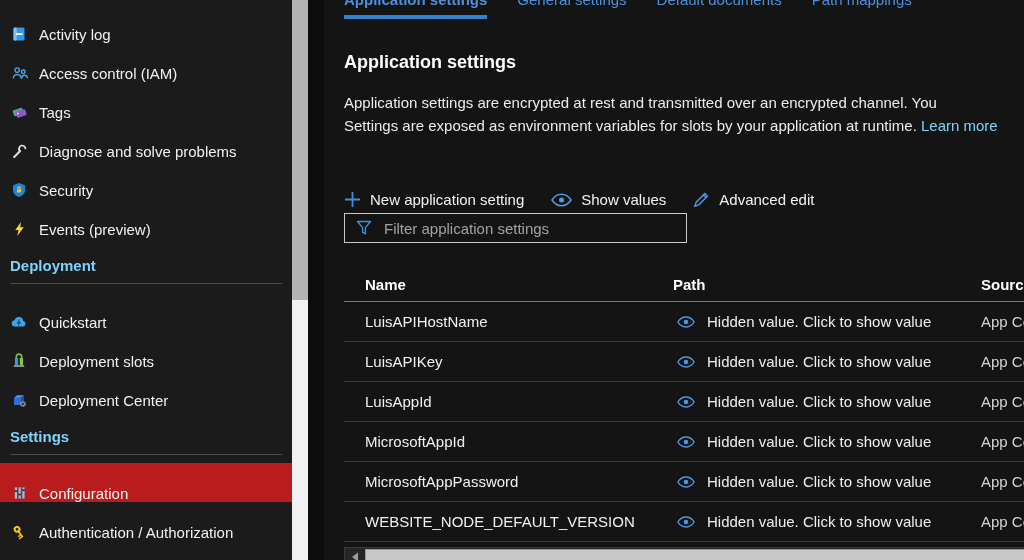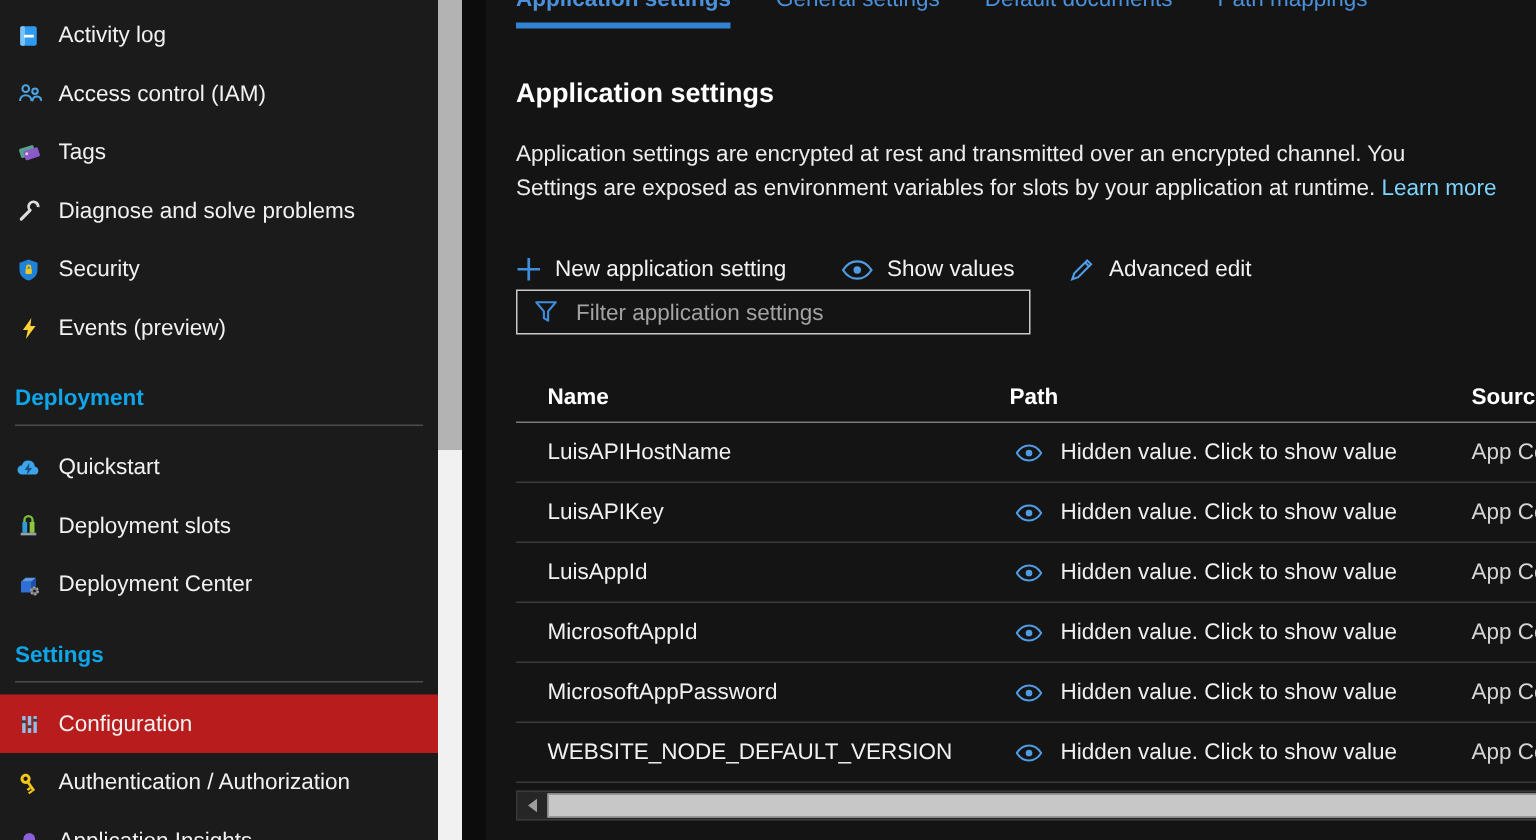--- a/index.html
+++ b/index.html
@@ -4,41 +4,41 @@
 <style>
   html,body{margin:0;padding:0;}
   body{
     width:1024px;height:560px;overflow:hidden;position:relative;
     background:#141414;font-family:"Liberation Sans",sans-serif;
     -webkit-font-smoothing:antialiased;
   }
   
   .sidebar{position:absolute;left:0;top:0;width:292px;height:560px;background:#1b1b1b;}
   .menu{padding-top:4px;}
-  .mi{display:flex;align-items:center;height:39px;padding-left:10px;color:#f1f1f1;
+  .mi{display:flex;align-items:flex-end;height:39px;padding-left:10px;color:#f1f1f1;
       font-size:15px;cursor:pointer;white-space:nowrap;}
   .mi.active{background:#b91c1c;}
   .mi .ic{width:18px;height:18px;margin-right:11px;flex:none;display:inline-flex;
           align-items:center;justify-content:center;}
   .sec-h{margin-top:16px;padding-left:10px;height:24px;line-height:24px;
-         color:#0ea5e9;font-size:15px;font-weight:bold;}
+         color:#7dd3fc;font-size:15px;font-weight:bold;}
   .sec-div{height:1px;background:#4c4c4c;margin:5px 10px 8px 10px;}
   .vscroll{position:absolute;left:292px;top:0;width:16px;height:560px;background:#f1f1f1;}
   .vthumb{position:absolute;left:0;top:0;width:16px;height:300px;background:#b3b3b3;}
   
   .main{position:absolute;left:308px;top:0;width:586px;height:560px;
         background:#141414;border-left:16px solid #0c0c0c;box-sizing:border-box;}
   .content{padding-left:20px;}
   .tabs{display:flex;gap:30px;position:relative;top:-9px;font-size:15px;}
   .tab{color:#4a90da;padding-bottom:7px;cursor:pointer;white-space:nowrap;}
   .tab.active{font-weight:bold;border-bottom:4px solid #3282d3;}
   .page-title{margin-top:24px;font-size:18px;font-weight:bold;color:#ffffff;}
   .desc{margin-top:18px;font-size:15px;line-height:23px;color:#ececec;white-space:nowrap;}
   .desc a{color:#7dd3fc;text-decoration:none;cursor:pointer;}
-  .toolbar{margin-top:34px;display:flex;align-items:center;gap:37px;}
+  .toolbar{margin-top:54px;display:flex;align-items:center;gap:27px;}
   .tb-item{display:inline-flex;align-items:center;gap:9px;color:#f2f2f2;
            font-size:15px;cursor:pointer;white-space:nowrap;}
   .filter{margin-top:5px;width:343px;height:30px;border:1px solid #c9c9c9;
           display:flex;align-items:center;padding-left:11px;gap:10px;box-sizing:border-box;}
   .filter input{background:transparent;border:none;outline:none;color:#e8e8e8;
           font-size:15px;font-family:"Liberation Sans",sans-serif;width:270px;}
   .filter input::placeholder{color:#a3a3a3;opacity:1;}
   
   .table{margin-top:25px;width:1000px;}
   .thead,.trow{display:grid;grid-template-columns:329px 308px 1fr;align-items:center;}

